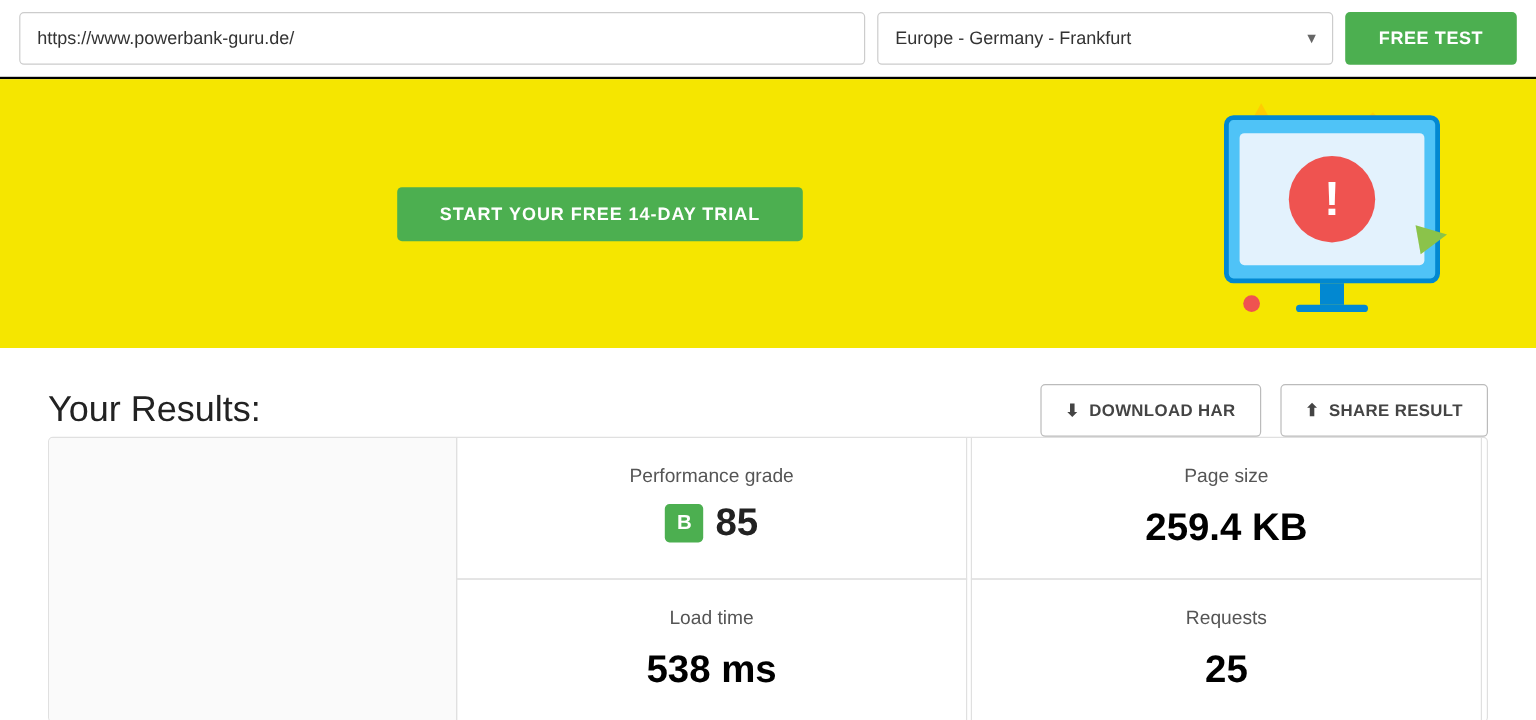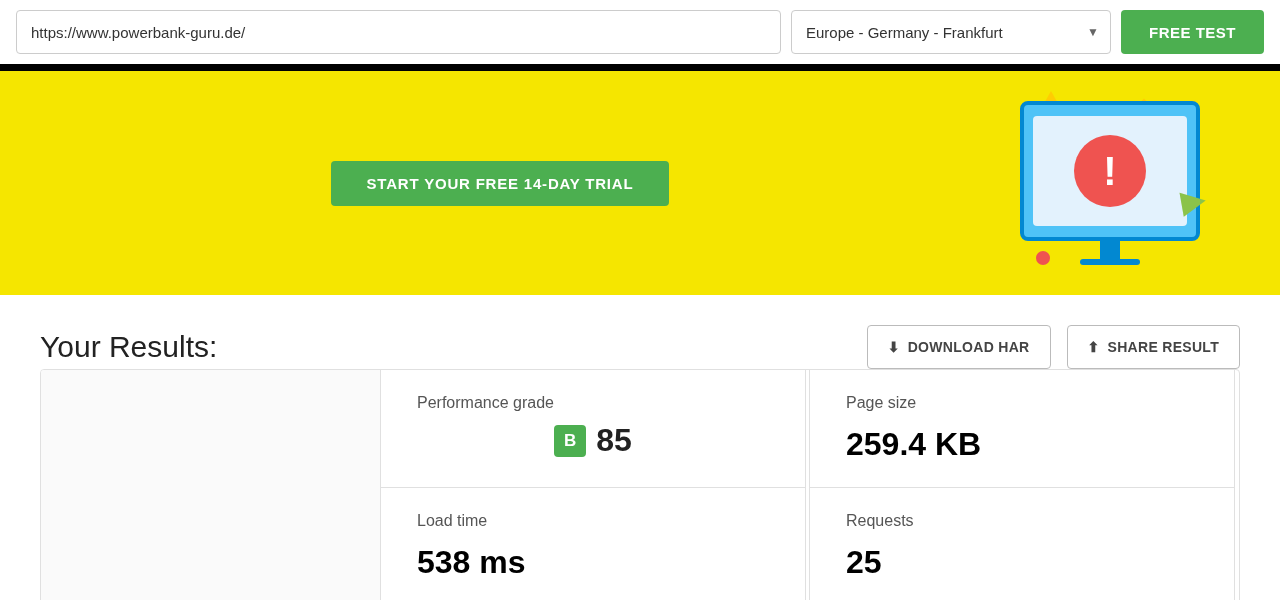--- a/index.html
+++ b/index.html
@@ -4,36 +4,36 @@
   <style>
     * { box-sizing: border-box; margin: 0; padding: 0; }
     body { font-family: -apple-system, BlinkMacSystemFont, 'Segoe UI', sans-serif; background: #fff; width: 1280px; overflow-x: hidden; }
 
     
     .toolbar {
       display: flex;
       align-items: center;
       padding: 10px 16px;
       background: #fff;
-      border-bottom: 7px solid #000000;
+      border-bottom: 2px solid #000000;
       gap: 10px;
     }
     .url-input {
       flex: 1;
       height: 44px;
       border: 1px solid #ccc;
       border-radius: 4px;
       padding: 0 14px;
       font-size: 15px;
       color: #333;
       outline: none;
     }
     .location-select-wrapper {
       position: relative;
-      width: 320px;
+      width: 380px;
       border-radius: 11px;
     }
     .location-select {
       width: 100%;
       height: 44px;
       border: 1px solid #ccc;
       border-radius: 4px;
       padding: 0 36px 0 14px;
       font-size: 15px;
       color: #333;
@@ -217,21 +217,22 @@
       border-radius: 4px;
       overflow: hidden;
     }
     .metrics-preview {
       grid-row: 1 / 3;
       border-right: 1px solid #e0e0e0;
       background: #fafafa;
       min-height: 200px;
     }
     .metric-card {
-      padding: 24px 36px;
+      padding: 24px 20px;
+      text-align: center;
       border: 1px solid #e0e0e0;
       margin: -1px 4px 0 -1px;
     }
     .metric-label {
       font-size: 16px;
       color: #555;
       margin-bottom: 10px;
     }
     .metric-value {
       font-size: 32px;

